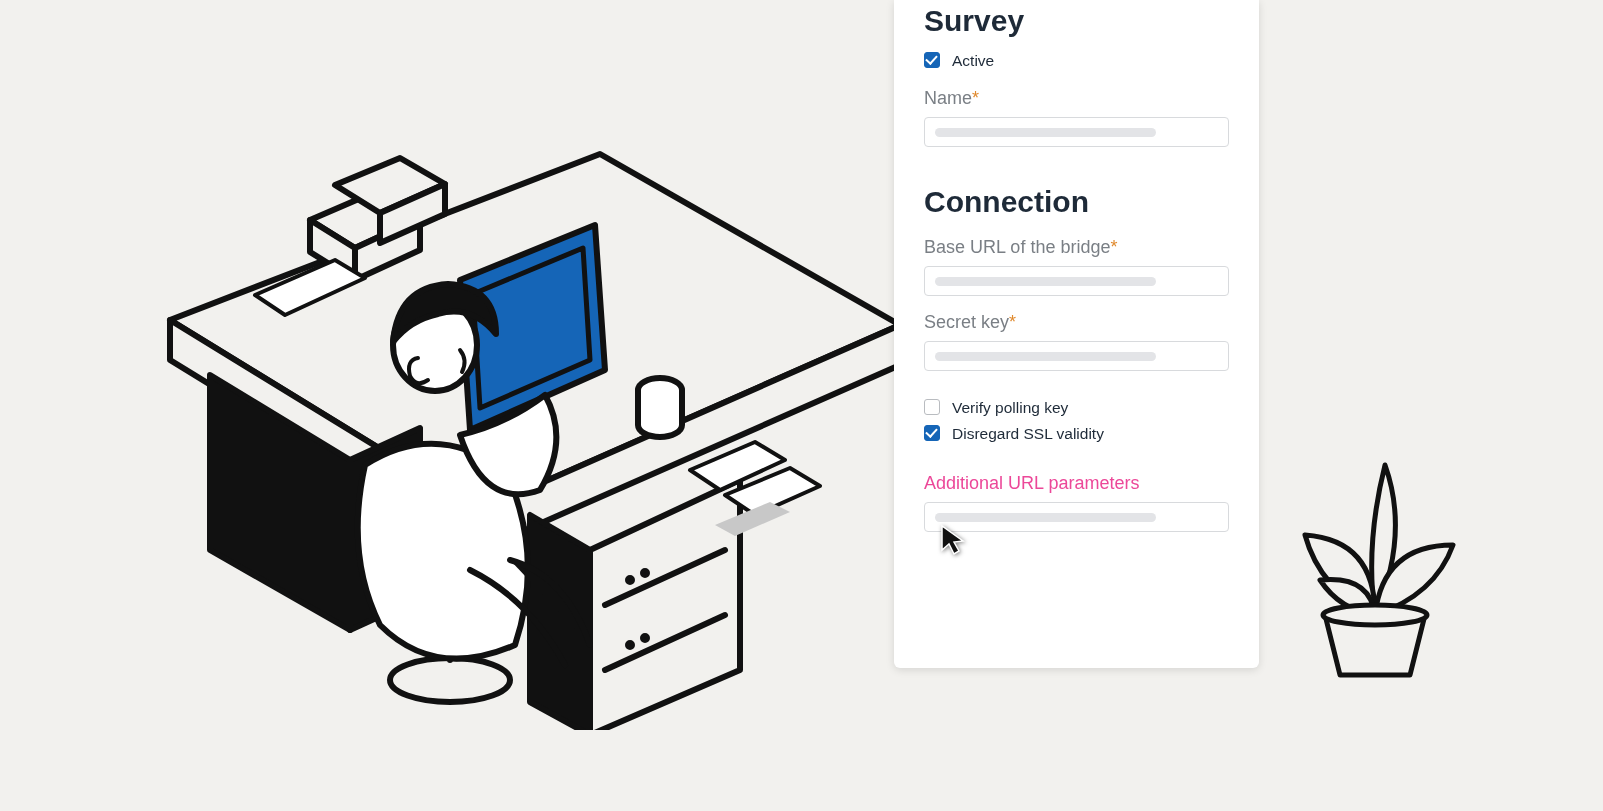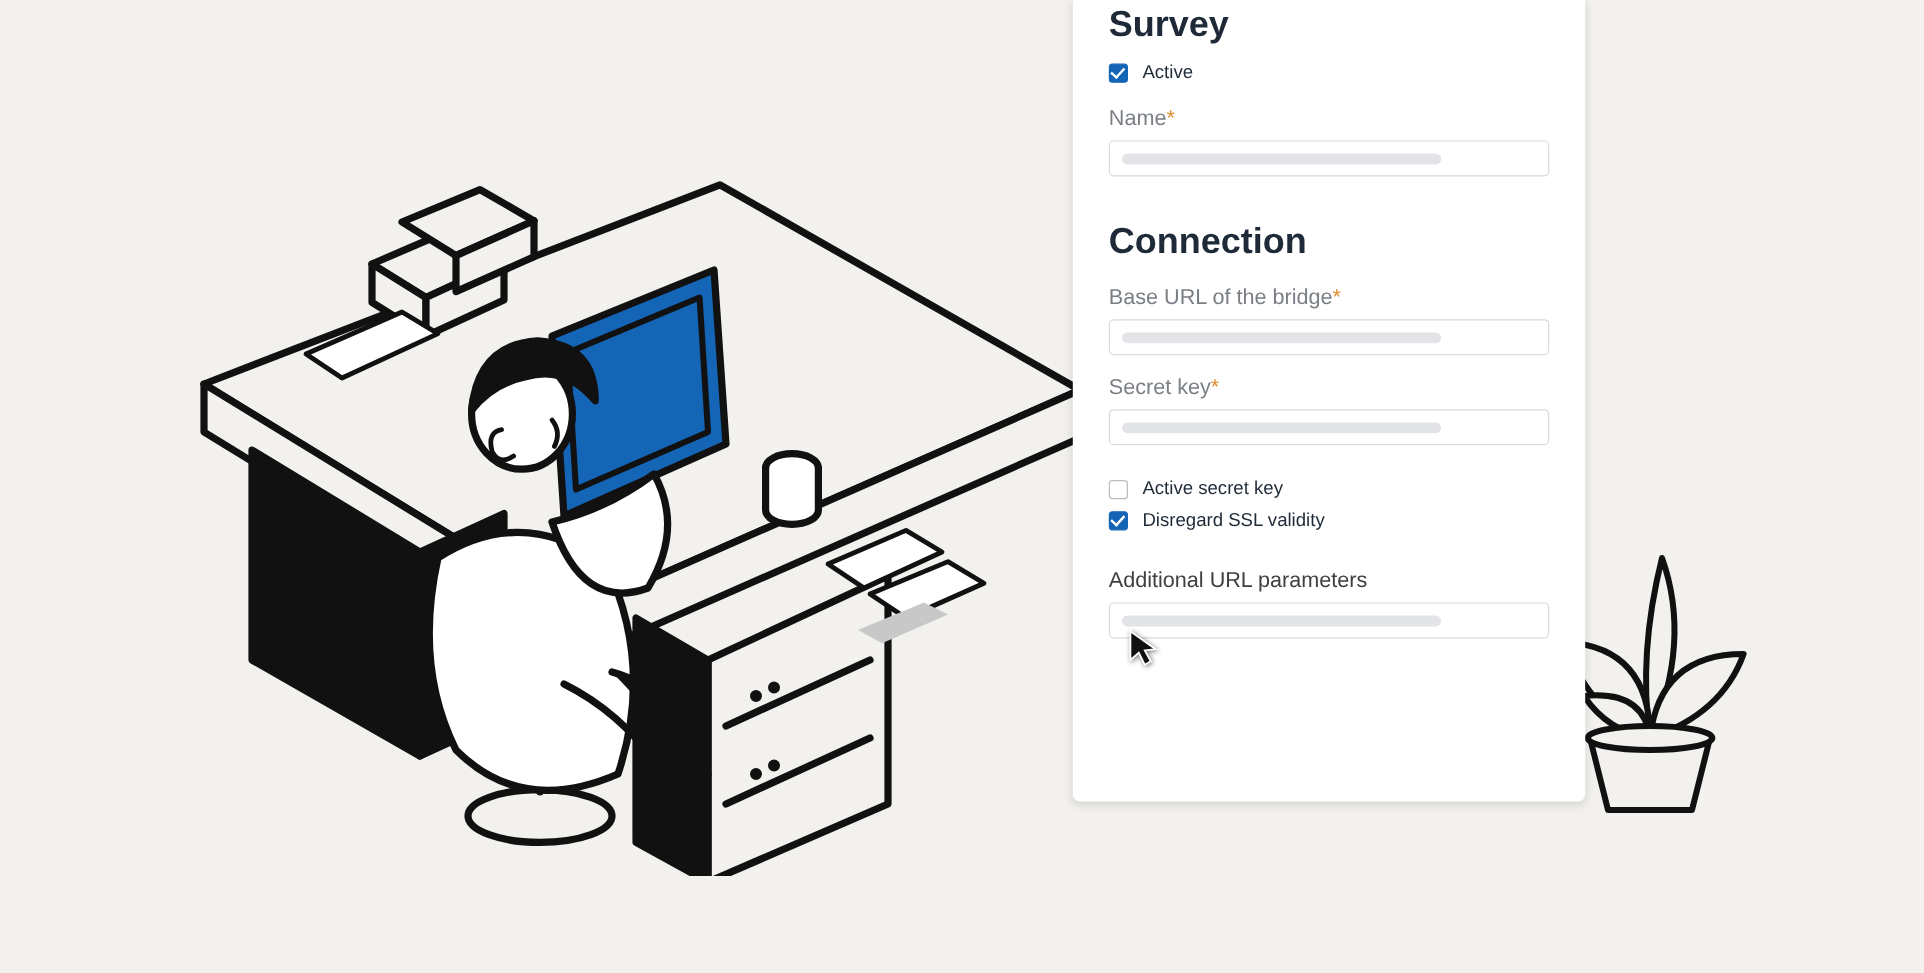--- a/index.html
+++ b/index.html
@@ -3,30 +3,30 @@
 <meta charset="utf-8">
 <style>
   html,body{margin:0;padding:0;width:1603px;height:811px;background:#f2f1ee;font-family:"Segoe UI","Helvetica Neue",Arial,sans-serif;color:#1e2a38;overflow:hidden;position:relative}
   *{box-sizing:border-box}
 
   
   .desk-illustration{position:absolute;left:160px;top:150px;width:750px;height:580px}
   .plant-illustration{position:absolute;left:1290px;top:455px;width:170px;height:230px}
 
   
-  .card{position:absolute;left:894px;top:0;width:427px;height:668px;background:#fff;border-radius:0 0 6px 6px;box-shadow:0 2px 8px rgba(0,0,0,.12);padding:0 30px 30px}
+  .card{position:absolute;left:894px;top:0;width:365px;height:668px;background:#fff;border-radius:0 0 6px 6px;box-shadow:0 2px 8px rgba(0,0,0,.12);padding:0 30px 30px}
   h2.section{font-size:30px;font-weight:600;margin:0;padding-top:4px;color:#1e2a38}
   h2.section.first{padding-top:0;margin-top:4px}
   h2.section.second{margin-top:34px}
   .label{font-size:18px;color:#7a7f85;margin-top:18px}
-  .label.strong{color:#404040}
+  .label.strong{color:#ec4899}
   .req{color:#e08a2e}
   .input{width:100%;height:30px;border:1px solid #d8dadd;border-radius:4px;margin-top:8px;background:#fff;position:relative;padding:0 10px}
   .input .skeleton{position:absolute;left:10px;top:10px;height:9px;border-radius:5px;background:#e3e4e7;width:73%}
-  .chk-row{display:flex;align-items:center;gap:12px;margin-top:14px;font-size:15.5px;color:#1e2a38}
+  .chk-row{display:flex;align-items:flex-start;gap:12px;margin-top:14px;font-size:15.5px;color:#1e2a38}
   .chk-row.tight{margin-top:8px}
   .chk-row.block{margin-top:28px}
   .chk{flex:0 0 16px;width:16px;height:16px;border:1.5px solid #b9bcc0;border-radius:3px;background:#fff;position:relative}
   .chk.on{background:#1565b7;border-color:#1565b7}
   .chk.on::after{content:"";position:absolute;left:3px;top:0px;width:5px;height:9px;border:solid #fff;border-width:0 2px 2px 0;transform:rotate(42deg)}
 
   
   .cursor{position:absolute;pointer-events:none}
   .cursor svg{filter:drop-shadow(1px 1px 2px rgba(0,0,0,.5))}
 </style>
@@ -135,21 +135,21 @@
 
   <div class="label" style="margin-top:16px">
     <span>Secret key</span><span class="req">*</span>
   </div>
   <div class="input">
       <div class="skeleton"></div>
     </div>
 
   <div class="chk-row block">
     <span class="chk"></span>
-    <span>Active secret key</span>
+    <span>Verify polling key</span>
   </div>
   <div class="chk-row tight">
     <span class="chk on"></span>
     <span>Disregard SSL validity</span>
   </div>
 
   <div class="label strong" style="margin-top:30px">Additional URL parameters</div>
   <div class="input">
       <div class="skeleton"></div>
     </div>

